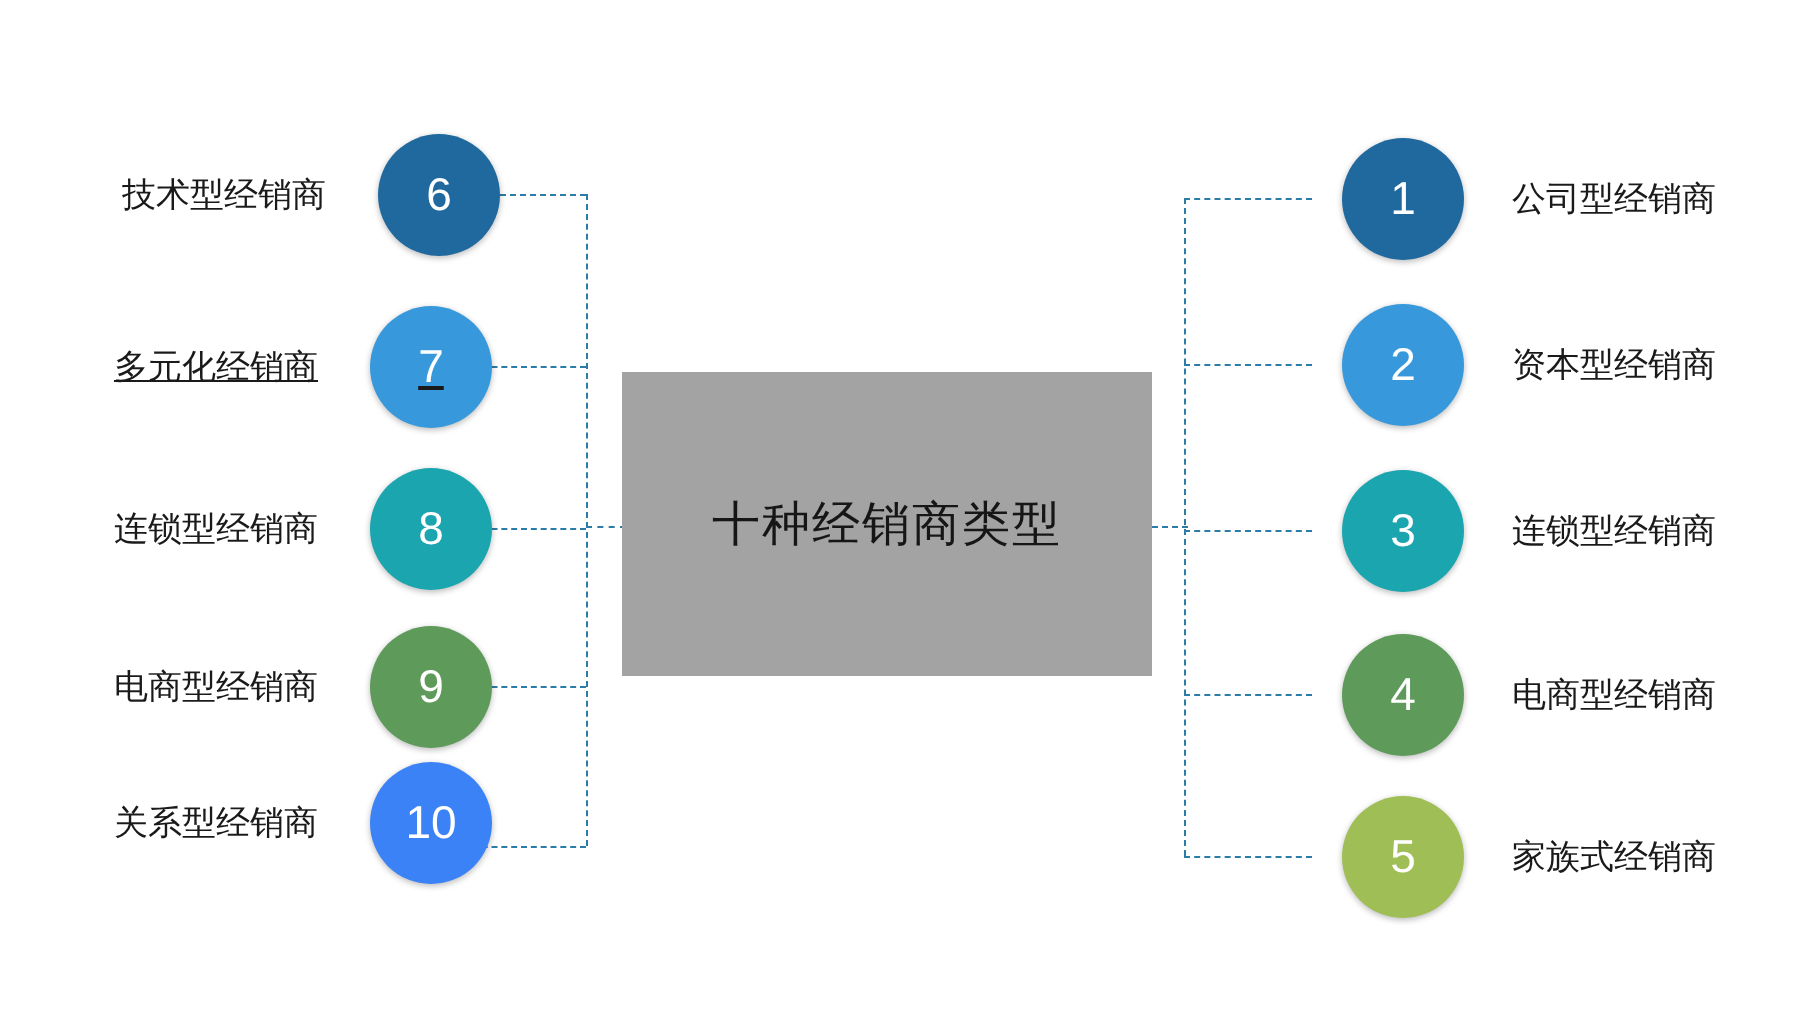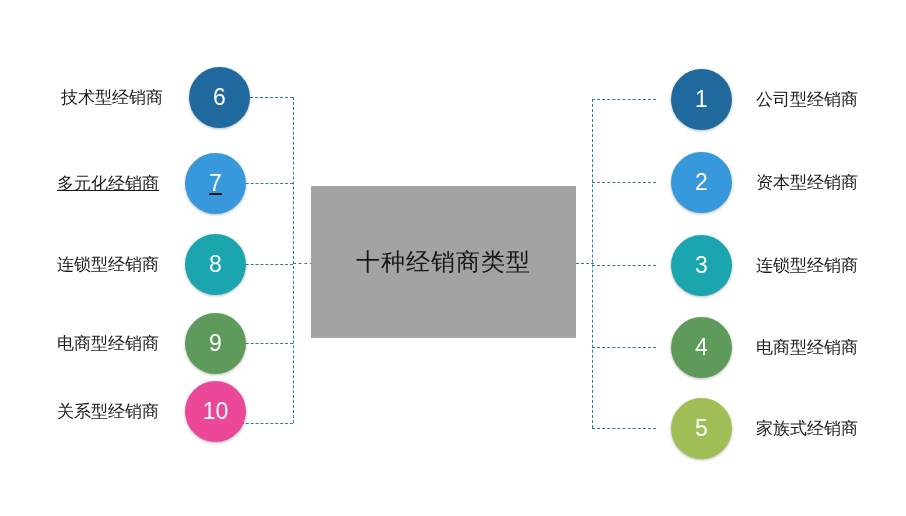--- a/index.html
+++ b/index.html
@@ -121,21 +121,21 @@
   <div class="node left" style="left:0px; top:233px; width:231px;">
     <span class="nlabel">连锁型经销商</span>
     <span class="bubble" style="background:#1aa5af;">8</span>
   </div>
   <div class="node left" style="left:0px; top:312px; width:231px;">
     <span class="nlabel">电商型经销商</span>
     <span class="bubble" style="background:#5e9a5a;">9</span>
   </div>
   <div class="node left" style="left:0px; top:380px; width:231px;">
     <span class="nlabel">关系型经销商</span>
-    <span class="bubble" style="background:#ec4899;">10</span>
+    <span class="bubble" style="background:#3b82f6;">10</span>
   </div>
 
   <div class="node right" style="left:656px; top:68px; width:250px;">
     <span class="bubble" style="background:#20699e;">1</span>
     <span class="nlabel">公司型经销商</span>
   </div>
   <div class="node right" style="left:656px; top:151px; width:250px;">
     <span class="bubble" style="background:#3799db;">2</span>
     <span class="nlabel">资本型经销商</span>
   </div>

